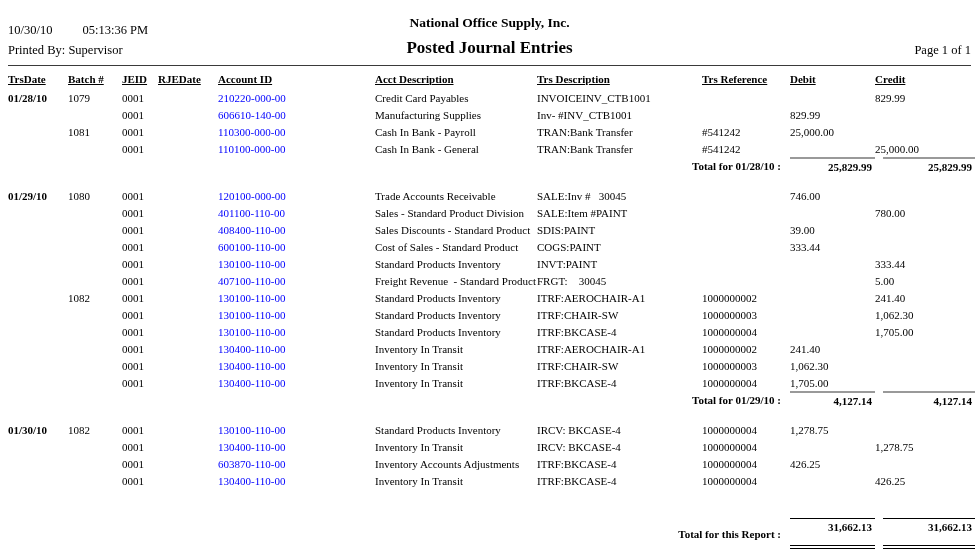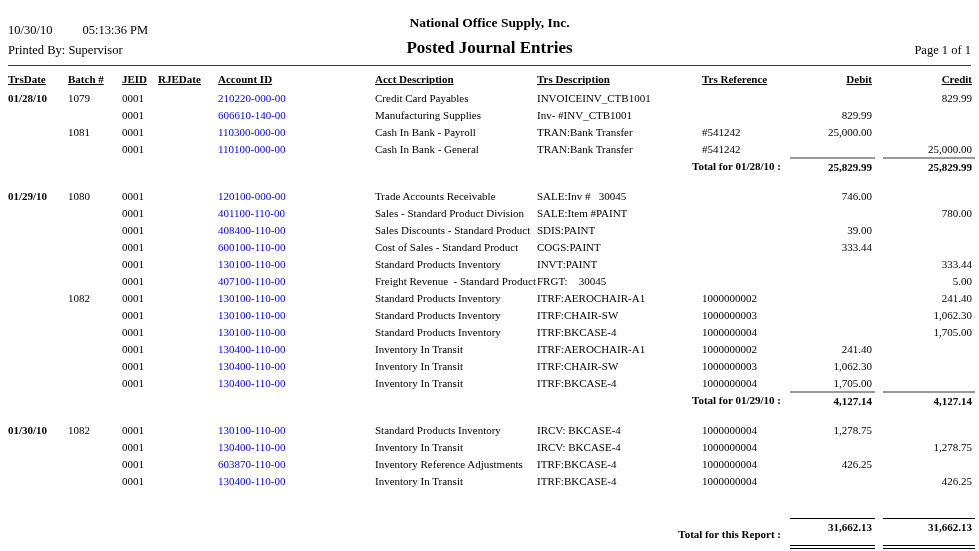--- a/index.html
+++ b/index.html
@@ -24,21 +24,21 @@
   
   table { border-collapse:collapse; table-layout:fixed; width:967px; }
   th {
     font-size:11px; font-weight:bold; text-decoration:underline;
     text-align:left; padding:7px 0 4px 0; white-space:pre; overflow:hidden;
   }
   td {
     font-size:11px; padding:0; white-space:pre; height:17px;
     vertical-align:middle; overflow:hidden;
   }
-  th.num, td.num { text-align:right; padding-right:3px; }
+  th.num, td.num { text-align:left; padding-right:3px; }
   td.c-date  { font-weight:bold;margin-left:17px; }
   td.c-account { color:#0000ff; }
   tr.spacer td { height:13px; }
   tr.spacer-big td { height:16px; }
   .tot-label { font-weight:bold; text-align:right; padding-right:9px; font-size:11px; }
   td.tot-cell { vertical-align:bottom; }
   .tot-line {
     border-top:2px solid #999999; font-weight:bold; text-align:right;
     padding:2px 3px 1px 0; font-size:11px;
   }
@@ -330,21 +330,21 @@
           <td class="c-ref">1000000004</td>
           <td class="c-debit num"></td>
           <td class="c-credit num">1,278.75</td>
         </tr>
         <tr class="journal-row">
           <td class="c-date"></td>
           <td class="c-batch"></td>
           <td class="c-jeid">0001</td>
           <td class="c-rjedate"></td>
           <td class="c-account">603870-110-00</td>
-          <td class="c-acctdesc">Inventory Reference Adjustments</td>
+          <td class="c-acctdesc">Inventory Accounts Adjustments</td>
           <td class="c-trsdesc">ITRF:BKCASE-4</td>
           <td class="c-ref">1000000004</td>
           <td class="c-debit num">426.25</td>
           <td class="c-credit num"></td>
         </tr>
         <tr class="journal-row">
           <td class="c-date"></td>
           <td class="c-batch"></td>
           <td class="c-jeid">0001</td>
           <td class="c-rjedate"></td>

